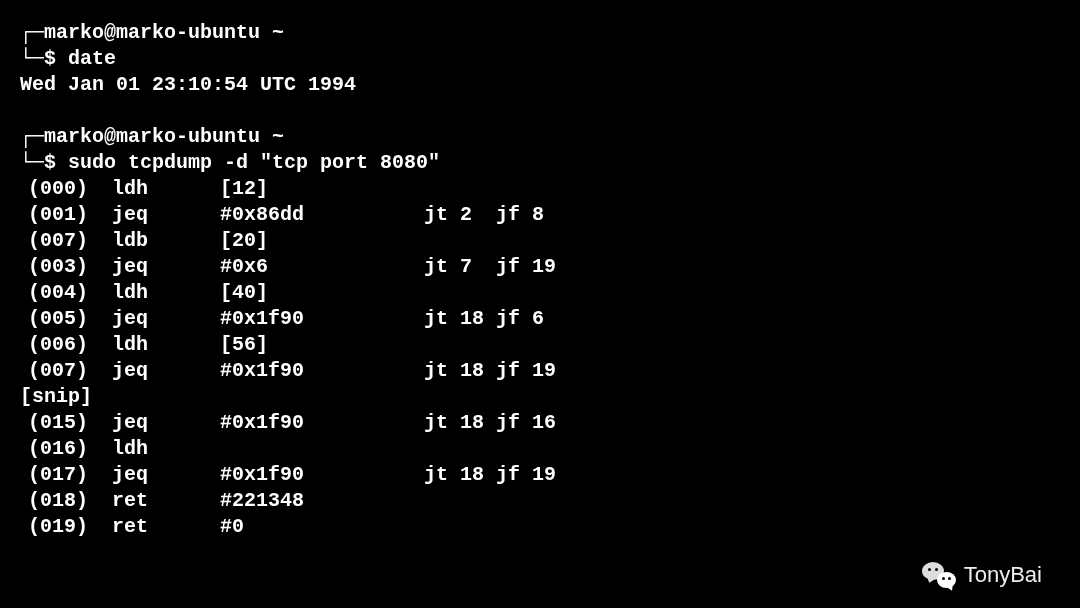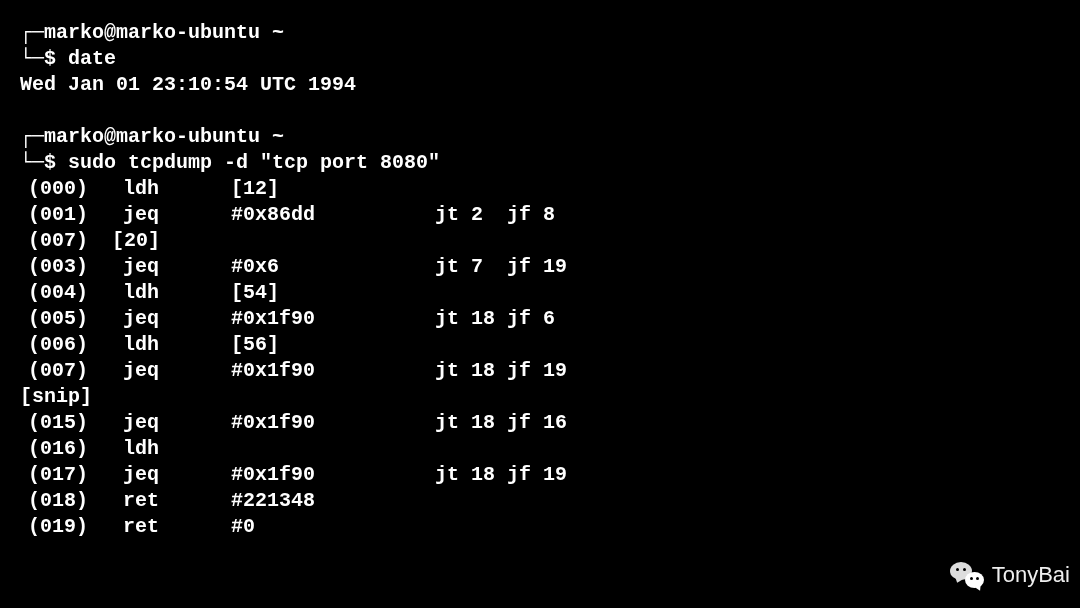--- a/index.html
+++ b/index.html
@@ -41,33 +41,32 @@
     .row {
       display: flex;
       white-space: pre;
     }
     .col-idx {
       width: 84px;
       margin-left: 8px;
     }
     .col-op {
       width: 108px;
-      margin-left: 11px;
     }
     .col-arg {
       width: 204px;
     }
     .col-jt {
       width: 72px;
     }
     .col-jf {
     }
     .watermark {
       position: absolute;
-      right: 10px;
+      right: 38px;
       bottom: 18px;
       display: flex;
       align-items: center;
       gap: 8px;
       font-family: Arial, sans-serif;
       font-weight: normal;
       font-size: 22px;
       color: #eeeeee;
     }
     .wechat-icon {
@@ -150,23 +149,23 @@
     <span class="prompt-prefix">┌─marko@marko-ubuntu ~</span>
   </div>
   <div class="command-line">
     <span class="prompt-prefix">└─$ </span>
     <span>sudo tcpdump -d "tcp port 8080"</span>
   </div>
 
   <div id="rows1">
       <div class="row"><span class="col-idx">(000)</span><span class="col-op">ldh</span><span class="col-arg">[12]</span><span class="col-jt"></span><span class="col-jf"></span></div>
       <div class="row"><span class="col-idx">(001)</span><span class="col-op">jeq</span><span class="col-arg">#0x86dd</span><span class="col-jt">jt 2</span><span class="col-jf">jf 8</span></div>
-      <div class="row"><span class="col-idx">(007)</span><span class="col-arg">[20]</span><span class="col-jt"></span><span class="col-jf"></span></div>
+      <div class="row"><span class="col-idx">(007)</span><span class="col-op">ldb</span><span class="col-arg">[20]</span><span class="col-jt"></span><span class="col-jf"></span></div>
       <div class="row"><span class="col-idx">(003)</span><span class="col-op">jeq</span><span class="col-arg">#0x6</span><span class="col-jt">jt 7</span><span class="col-jf">jf 19</span></div>
-      <div class="row"><span class="col-idx">(004)</span><span class="col-op">ldh</span><span class="col-arg">[54]</span><span class="col-jt"></span><span class="col-jf"></span></div>
+      <div class="row"><span class="col-idx">(004)</span><span class="col-op">ldh</span><span class="col-arg">[40]</span><span class="col-jt"></span><span class="col-jf"></span></div>
       <div class="row"><span class="col-idx">(005)</span><span class="col-op">jeq</span><span class="col-arg">#0x1f90</span><span class="col-jt">jt 18</span><span class="col-jf">jf 6</span></div>
       <div class="row"><span class="col-idx">(006)</span><span class="col-op">ldh</span><span class="col-arg">[56]</span><span class="col-jt"></span><span class="col-jf"></span></div>
       <div class="row"><span class="col-idx">(007)</span><span class="col-op">jeq</span><span class="col-arg">#0x1f90</span><span class="col-jt">jt 18</span><span class="col-jf">jf 19</span></div>
     </div>
   <div class="output-line">[snip]</div>
   <div id="rows2">
       <div class="row"><span class="col-idx">(015)</span><span class="col-op">jeq</span><span class="col-arg">#0x1f90</span><span class="col-jt">jt 18</span><span class="col-jf">jf 16</span></div>
       <div class="row"><span class="col-idx">(016)</span><span class="col-op">ldh</span><span class="col-jt"></span><span class="col-jf"></span></div>
       <div class="row"><span class="col-idx">(017)</span><span class="col-op">jeq</span><span class="col-arg">#0x1f90</span><span class="col-jt">jt 18</span><span class="col-jf">jf 19</span></div>
       <div class="row"><span class="col-idx">(018)</span><span class="col-op">ret</span><span class="col-arg">#221348</span><span class="col-jt"></span><span class="col-jf"></span></div>

